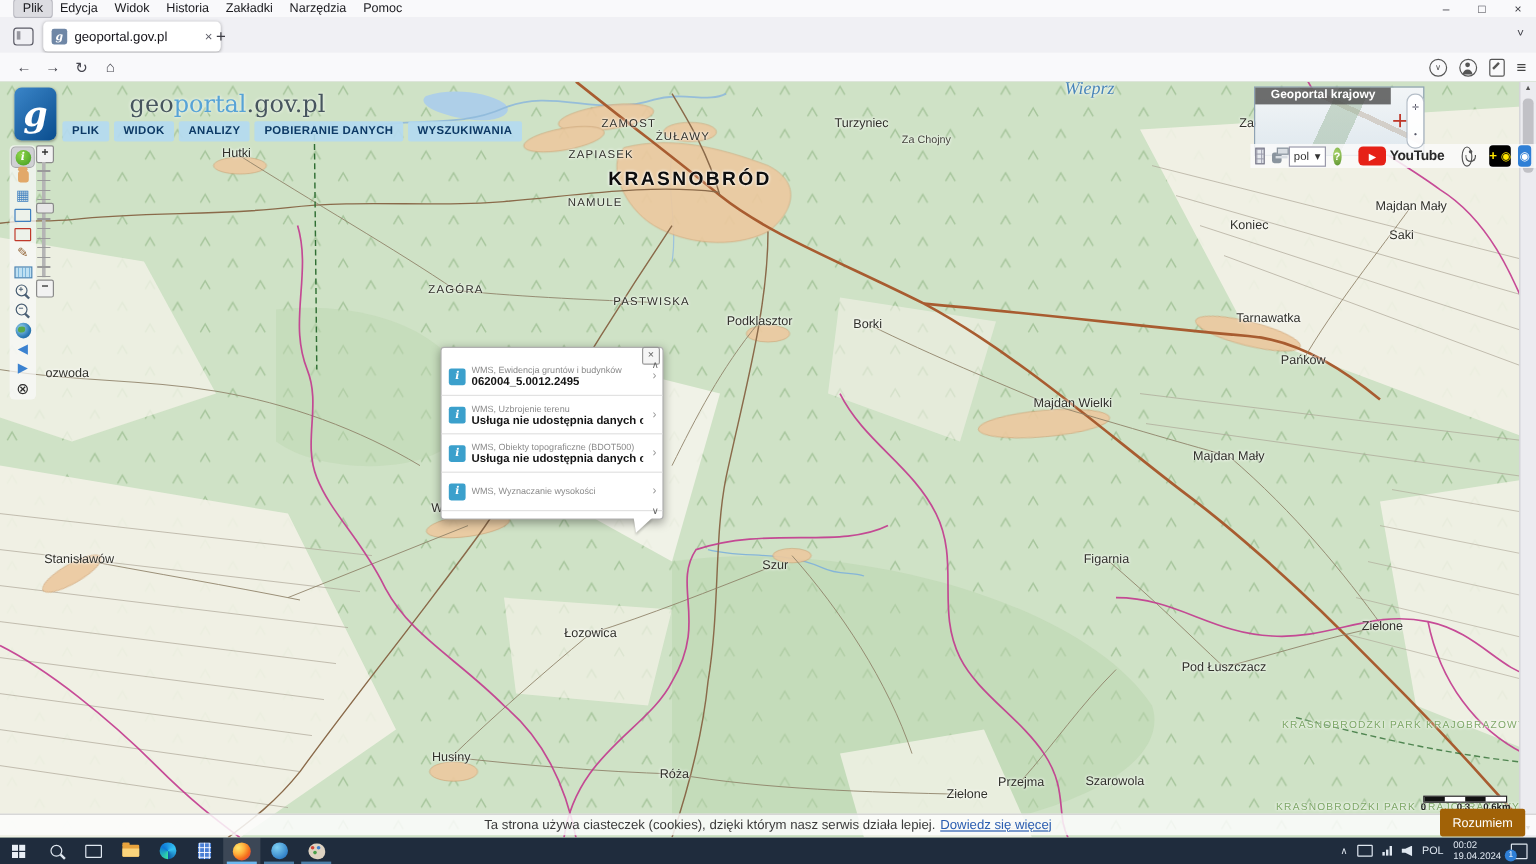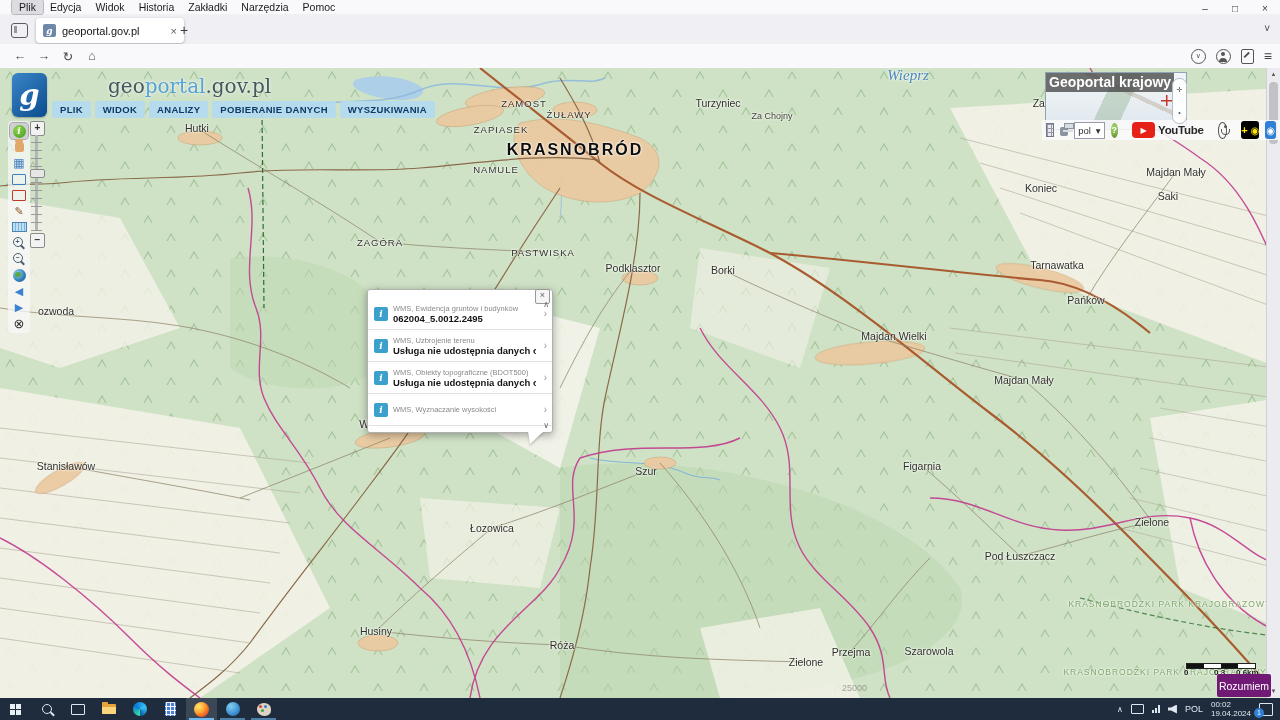--- a/index.html
+++ b/index.html
@@ -90,21 +90,21 @@
   #strack{position:absolute;left:5px;top:14px;width:3px;height:96px;background:#b5b5b5}
   #sticks{position:absolute;left:1px;top:14px;width:11px;height:96px;background:repeating-linear-gradient(to bottom,transparent 0 7px,#9a9a9a 7px 8px)}
   #shandle{position:absolute;left:0;top:48px;width:13px;height:7px;background:#e6e6e6;border:1px solid #8a8a8a;border-radius:2px}
   #sminus{position:absolute;left:0;top:112px}
 
   
   #overview{position:absolute;left:1045px;top:4px;width:140px;height:56px;border:1px solid #8fa3b5;background:
     linear-gradient(115deg,transparent 42%,rgba(150,180,150,.45) 42% 58%,transparent 58%),
     linear-gradient(25deg,transparent 60%,rgba(180,160,140,.4) 60% 64%,transparent 64%),
     linear-gradient(#f2f5f7,#dfe8ee);z-index:6}
-  #ovlabel{position:absolute;left:0;top:0;background:rgba(70,70,70,.78);color:#fff;font-weight:bold;font-size:14px;padding:1px 3px 2px}
+  #ovlabel{position:absolute;left:0;top:0;background:rgba(70,70,70,.78);color:#fff;font-weight:bold;font-size:10px;padding:1px 13px 2px}
   #ovmark{position:absolute;right:14px;top:22px;width:11px;height:11px;background:
     linear-gradient(#c0392b,#c0392b) 5px 0/1.5px 11px no-repeat,
     linear-gradient(#c0392b,#c0392b) 0 5px/11px 1.5px no-repeat}
   #ovctl{position:absolute;left:1172px;top:10px;width:13px;height:44px;background:rgba(255,255,255,.92);border:1px solid #b5bec8;border-radius:7px;display:flex;flex-direction:column;align-items:center;justify-content:space-around;font-size:7px;color:#556;z-index:7}
 
   
   #ctlrow{position:absolute;left:1042px;top:52px;right:0;height:20px;background:rgba(250,250,250,.85);display:flex;align-items:center;gap:6px;padding:0 4px;z-index:6}
   .ggrid{width:12px;height:12px;border:1px solid #778;background:
     linear-gradient(#99a 1px,transparent 1px) 0 0/4px 4px,
     linear-gradient(90deg,#99a 1px,transparent 1px) 0 0/4px 4px,#e6e9ee}
@@ -147,21 +147,21 @@
   #faintscale{position:absolute;left:842px;top:615px;font-size:9px;color:rgba(100,100,100,.55);z-index:5}
 
   
   #vscroll{position:absolute;right:0;top:0;width:13px;height:630px;background:#ececf0;border-left:1px solid #d0d0d4;z-index:4}
   .sarr{position:absolute;left:0;width:13px;height:13px;font-size:6px;color:#555;text-align:center;line-height:13px}
   #sthumb{position:absolute;left:2px;top:14px;width:9px;height:62px;background:#c1c1c6;border-radius:4px}
 
   
   #cookie{position:absolute;left:0;right:0;top:610px;height:17px;background:rgba(253,253,253,.85);border-top:1px solid #cfcfcf;display:flex;align-items:center;justify-content:center;gap:4px;font-size:11px;color:#3a3a3a;z-index:20}
   #cookielink{color:#2a5db0;text-decoration:underline}
-  #rozumiem{position:absolute;right:9px;top:606px;width:54px;height:23px;background:#701a75;color:#fff;font-size:10.5px;border:none;border-radius:2px;display:flex;align-items:center;justify-content:center;z-index:30}
+  #rozumiem{position:absolute;right:9px;top:606px;width:71px;height:23px;background:#a16207;color:#fff;font-size:10.5px;border:none;border-radius:2px;display:flex;align-items:center;justify-content:center;z-index:30}
 
   
   #taskbar{position:absolute;bottom:0;left:0;right:0;height:22px;background:#1f2c3d;display:flex;align-items:center;z-index:50}
   .tb{width:31px;height:22px;display:flex;align-items:center;justify-content:center;position:relative;flex:none}
   .tb.active{background:rgba(255,255,255,.13)}
   .runline{position:absolute;bottom:0;left:3px;right:3px;height:2px;background:#6cb8f0}
   .win{width:11px;height:11px;display:grid;grid-template-columns:5px 5px;grid-template-rows:5px 5px;gap:1px}
   .win span{background:#e8eef5}
   .srch{width:8px;height:8px;border:1.5px solid #dfe7f0;border-radius:50%;position:relative}
   .srch::after{content:"";position:absolute;width:5px;height:1.5px;background:#dfe7f0;transform:rotate(45deg);right:-4px;bottom:-1px}
@@ -503,20 +503,24 @@
       <span class="sblbl" style="left:50px">0.6km</span>
     </div>
     <span id="faintscale">25000</span>
 
     <div id="vscroll">
       <span class="sarr" style="top:0">▲</span>
       <div id="sthumb"></div>
       <span class="sarr" style="bottom:0">▼</span>
     </div>
 
+    <div id="cookie">
+      <span>Ta strona używa ciasteczek (cookies), dzięki którym nasz serwis działa lepiej.</span>
+      <span id="cookielink">Dowiedz się więcej</span>
+    </div>
     <div id="rozumiem">Rozumiem</div>
   </div>
 
   <div id="taskbar">
     <span class="tb">
         <span class="win">
           <span></span>
           <span></span>
           <span></span>
           <span></span>

